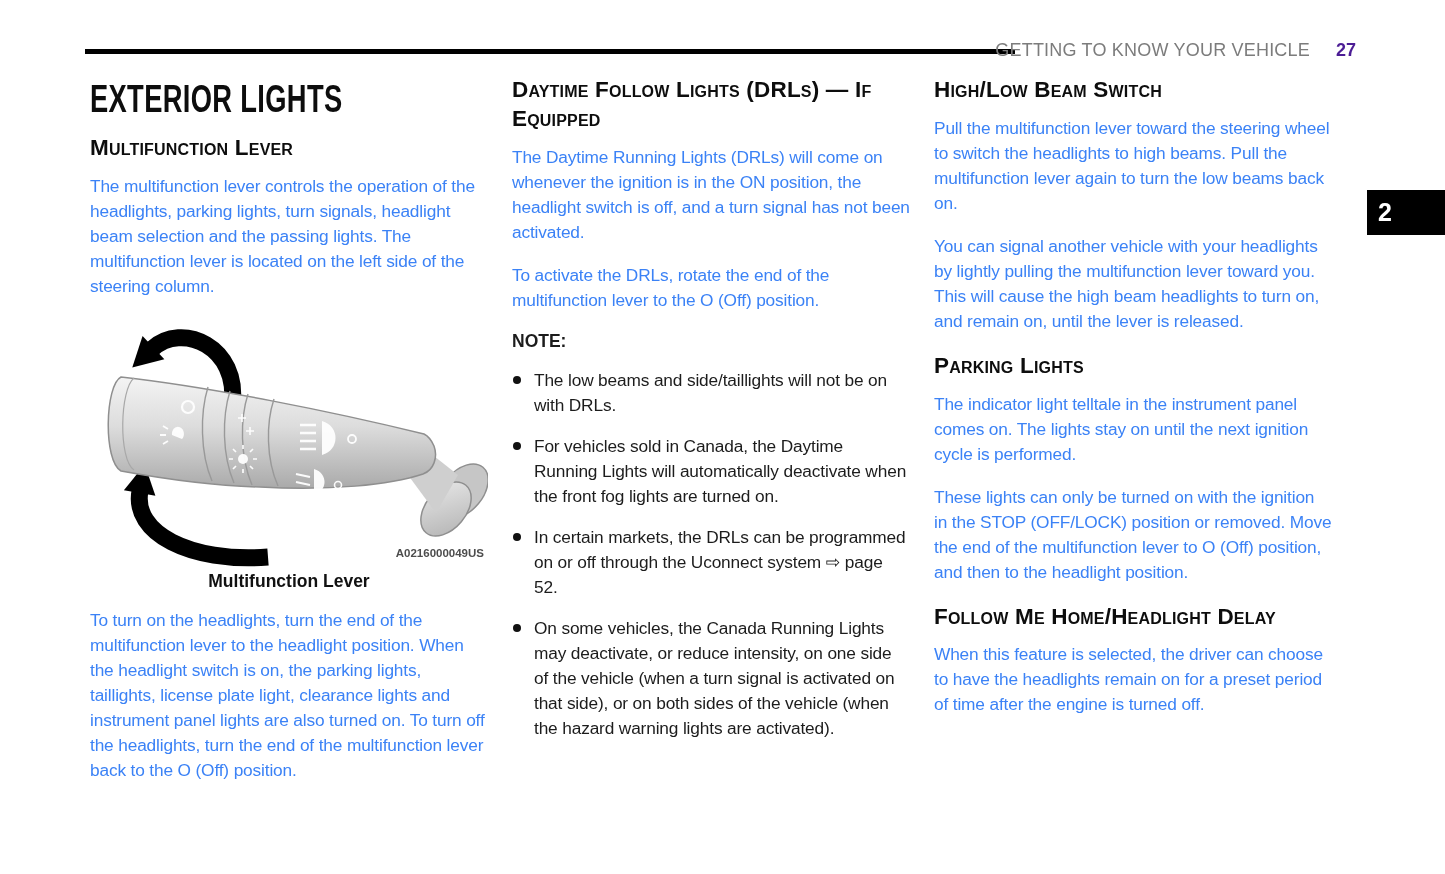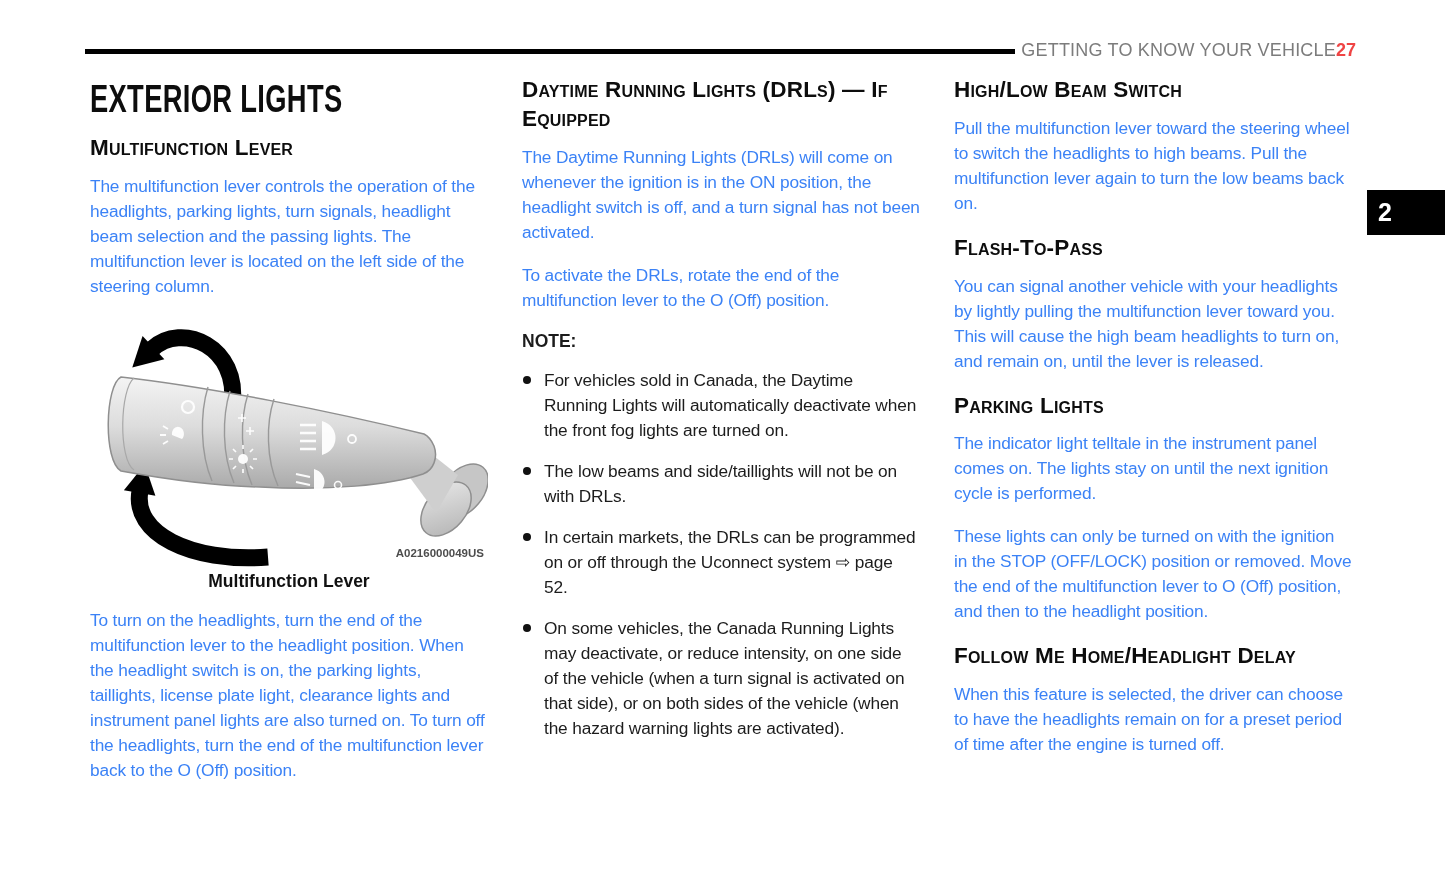--- a/index.html
+++ b/index.html
@@ -9,37 +9,37 @@
     color:#1c1c1c;
     position:relative;
     overflow:hidden;
   }
   .page { position:absolute; inset:0; }
 
   
   .header-rule { position:absolute; left:85px; top:49px; width:930px; height:5px; background:#000; }
   .running-head {
     position:absolute; top:40px; right:89px;
-    display:flex; align-items:baseline; 
+    display:flex; align-items:baseline; gap:26px;
     font-size:18px;
   }
   .running-head .section { color:#7c7c7c; letter-spacing:0.2px; }
-  .running-head .pageno { color:#ef4444; font-weight:bold; }
+  .running-head .pageno { color:#4c1d95; font-weight:bold; }
 
   
   .chapter-tab {
     position:absolute; top:190px; right:0; width:78px; height:45px;
     background:#000; color:#fff; font-weight:bold; font-size:25px;
     display:flex; align-items:center; padding-left:11px;
   }
 
   
   .columns {
     position:absolute; left:90px; top:76px; width:1263px;
-    display:grid; grid-template-columns:398px 398px 398px; column-gap:34px;
+    display:grid; grid-template-columns:398px 398px 398px; column-gap:24px;
   }
   .col { min-width:0; }
 
   .page-title {
     font-size:39px; font-weight:bold; white-space:nowrap;
     transform:scaleX(0.70); transform-origin:0 50%;
     letter-spacing:0.5px; color:#0d0d0d;
     margin-bottom:15px; line-height:1.0; padding-top:3px;
   }
   h2.sec {
@@ -167,48 +167,47 @@
 
           <text x="394" y="240" text-anchor="end" font-size="11.5" font-weight="bold" fill="#4d4d4d">A0216000049US</text>
         </svg>
       </div>
       <div class="fig-caption">Multifunction Lever</div>
 
       <p class="body">To turn on the headlights, turn the end of the multifunction lever to the headlight position. When the headlight switch is on, the parking lights, taillights, license plate light, clearance lights and instrument panel lights are also turned on. To turn off the headlights, turn the end of the multifunction lever back to the O (Off) position.</p>
     </div>
 
     <div class="col">
-      <h2 class="sec">Daytime Running Lights (DRLs) — If Equipped</h2>
+      <h2 class="sec">Daytime Follow Lights (DRLs) — If Equipped</h2>
       <p class="body">The Daytime Running Lights (DRLs) will come on whenever the ignition is in the ON position, the headlight switch is off, and a turn signal has not been activated.</p>
       <p class="body">To activate the DRLs, rotate the end of the multifunction lever to the O (Off) position.</p>
       <div class="note-label">NOTE:</div>
 
       <div class="bullet">
         <span class="dot"></span>
+        <span class="btxt">The low beams and side/taillights will not be on with DRLs.</span>
+      </div>
+      <div class="bullet">
+        <span class="dot"></span>
         <span class="btxt">For vehicles sold in Canada, the Daytime Running Lights will automatically deactivate when the front fog lights are turned on.</span>
-      </div>
-      <div class="bullet">
-        <span class="dot"></span>
-        <span class="btxt">The low beams and side/taillights will not be on with DRLs.</span>
       </div>
       <div class="bullet">
         <span class="dot"></span>
         <span class="btxt">In certain markets, the DRLs can be programmed on or off through the Uconnect system ⇨ page 52.</span>
       </div>
       <div class="bullet">
         <span class="dot"></span>
         <span class="btxt">On some vehicles, the Canada Running Lights may deactivate, or reduce intensity, on one side of the vehicle (when a turn signal is activated on that side), or on both sides of the vehicle (when the hazard warning lights are activated).</span>
       </div>
     </div>
 
     <div class="col">
       <h2 class="sec">High/Low Beam Switch</h2>
       <p class="body">Pull the multifunction lever toward the steering wheel to switch the headlights to high beams. Pull the multifunction lever again to turn the low beams back on.</p>
 
-      <h2 class="sec">Flash-To-Pass</h2>
       <p class="body">You can signal another vehicle with your headlights by lightly pulling the multifunction lever toward you. This will cause the high beam headlights to turn on, and remain on, until the lever is released.</p>
 
       <h2 class="sec">Parking Lights</h2>
       <p class="body">The indicator light telltale in the instrument panel comes on. The lights stay on until the next ignition cycle is performed.</p>
       <p class="body">These lights can only be turned on with the ignition in the STOP (OFF/LOCK) position or removed. Move the end of the multifunction lever to O (Off) position, and then to the headlight position.</p>
 
       <h2 class="sec">Follow Me Home/Headlight Delay</h2>
       <p class="body">When this feature is selected, the driver can choose to have the headlights remain on for a preset period of time after the engine is turned off.</p>
     </div>
 

